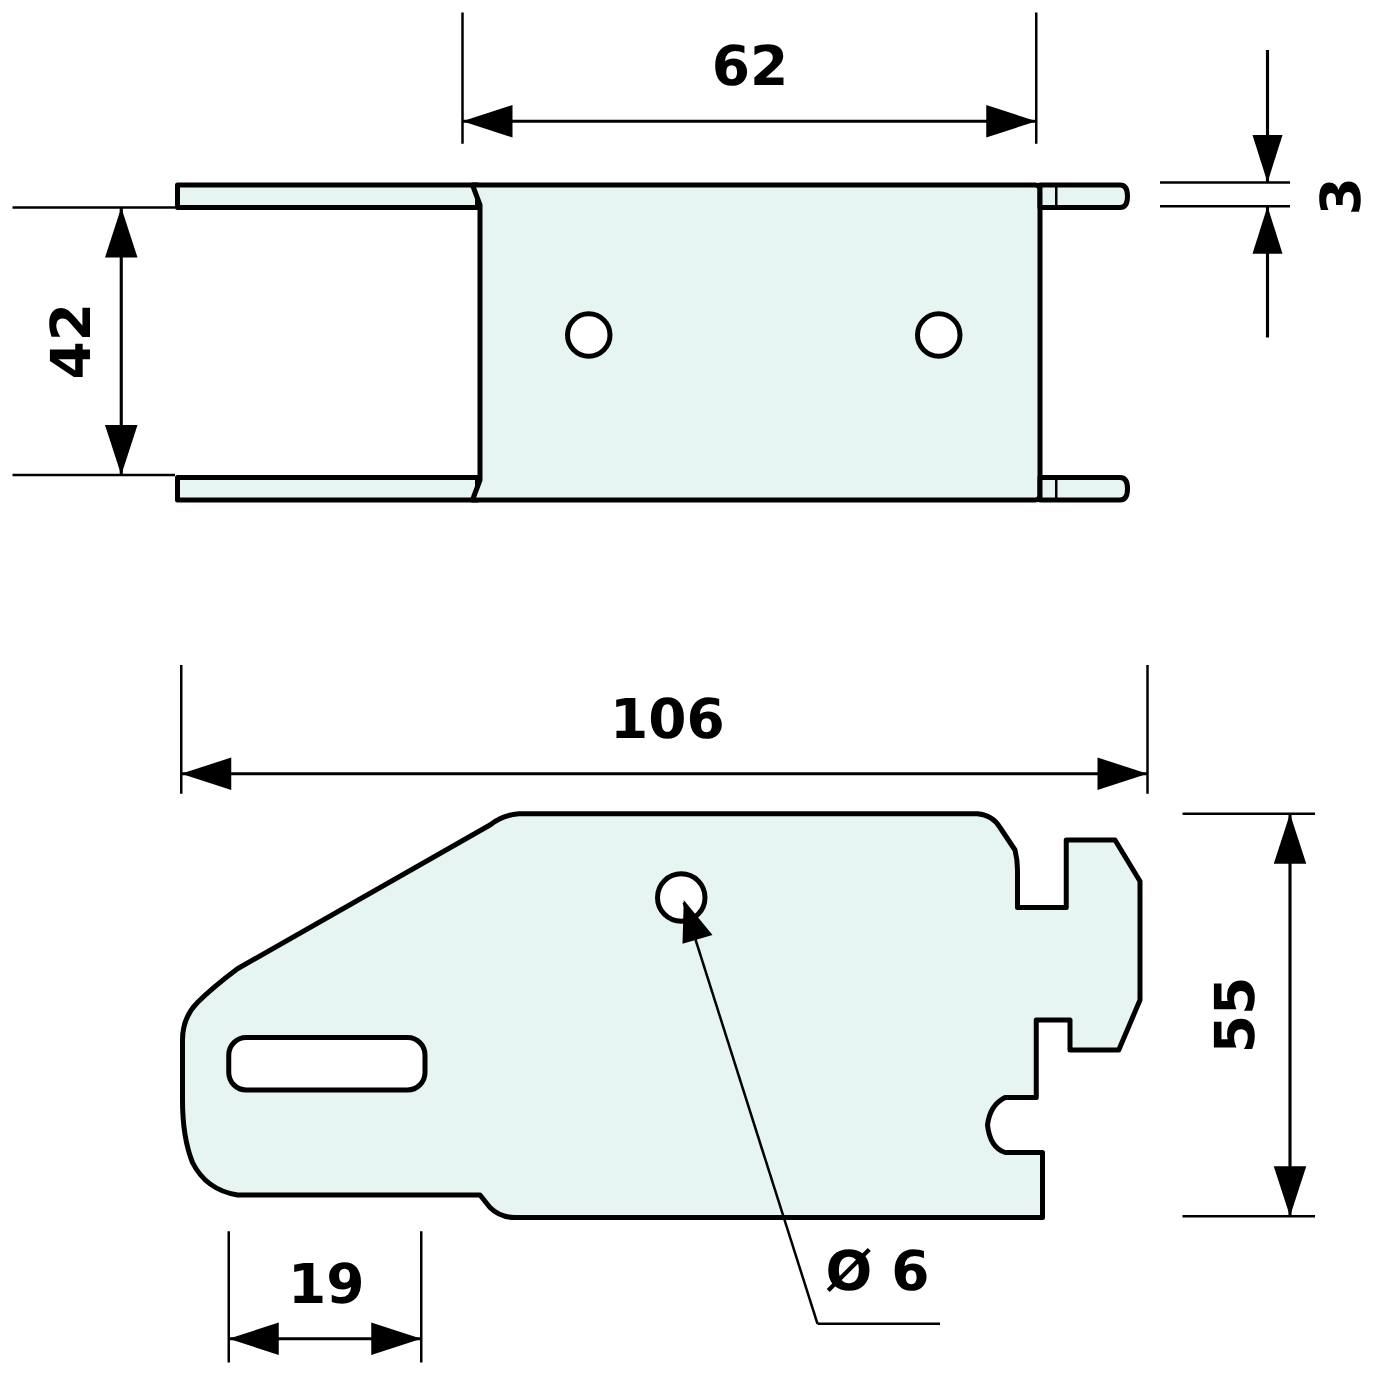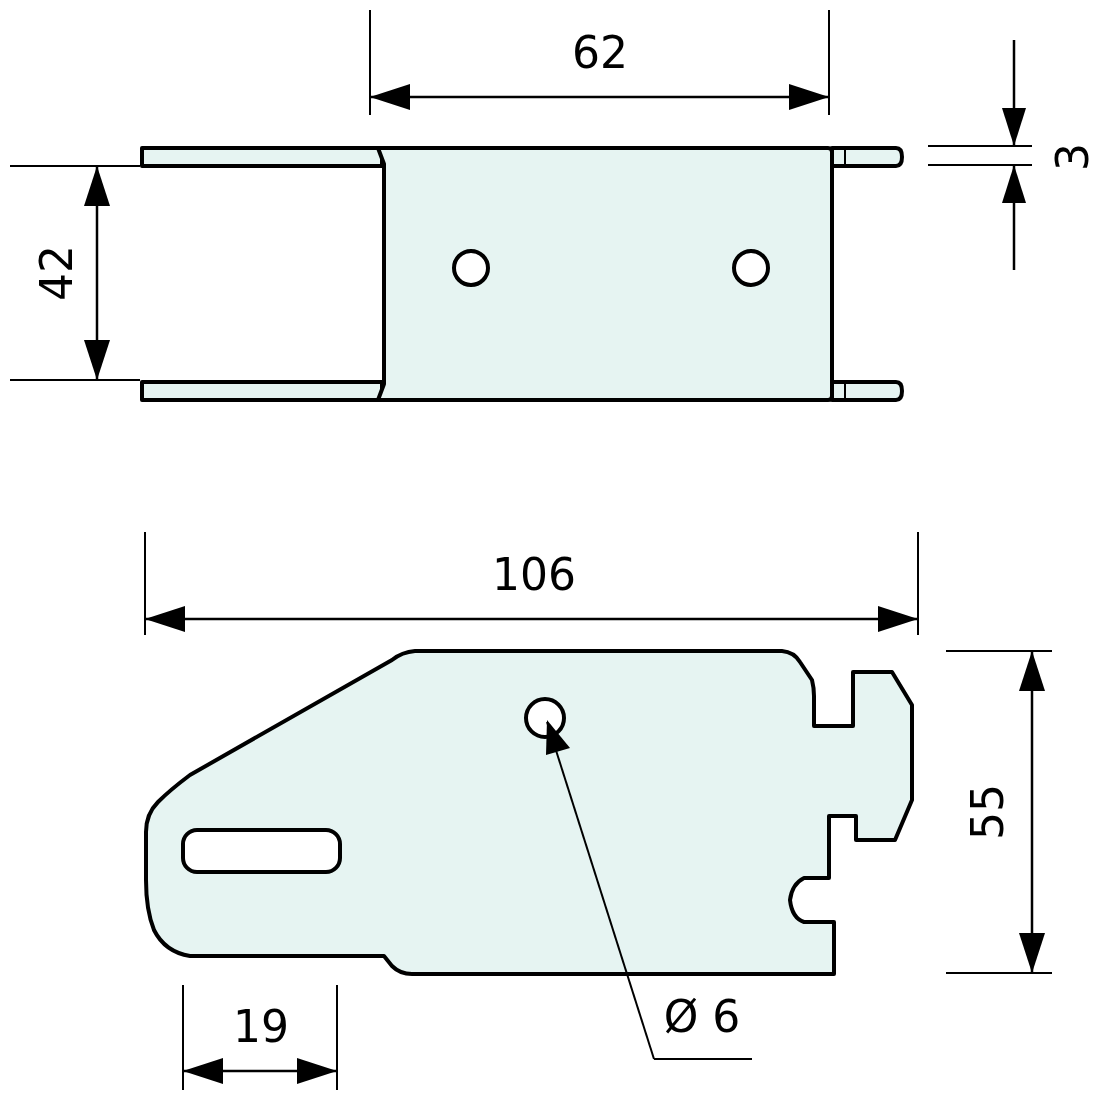--- a/index.html
+++ b/index.html
@@ -1,16 +1,16 @@
 <!DOCTYPE html>
 <html><head>
 <meta charset="utf-8">
 <style>
   html, body { margin: 0; padding: 0; background: #ffffff; }
-  #canvas { position: relative; width: 1100px; height: 1100px; overflow: hidden; background: #ffffff; }
+  #canvas { position: relative; width: 1100px; height: 1100px; overflow: hidden; background: #ffffff; font-weight: bold; }
   svg { position: absolute; left: 0; top: 0; }
   .part { fill: #e6f4f2; stroke: #000; stroke-width: 4; stroke-linejoin: round; }
   .hole { fill: #ffffff; stroke: #000; stroke-width: 4; }
   .ext { stroke: #000; stroke-width: 2; fill: none; }
   .dim { stroke: #000; stroke-width: 2.5; fill: none; }
   .arrow { fill: #000; stroke: none; }
   .lbl { font-family: "DejaVu Sans", sans-serif; font-size: 44px; fill: #000; }
 </style>
 </head>
 <body>

